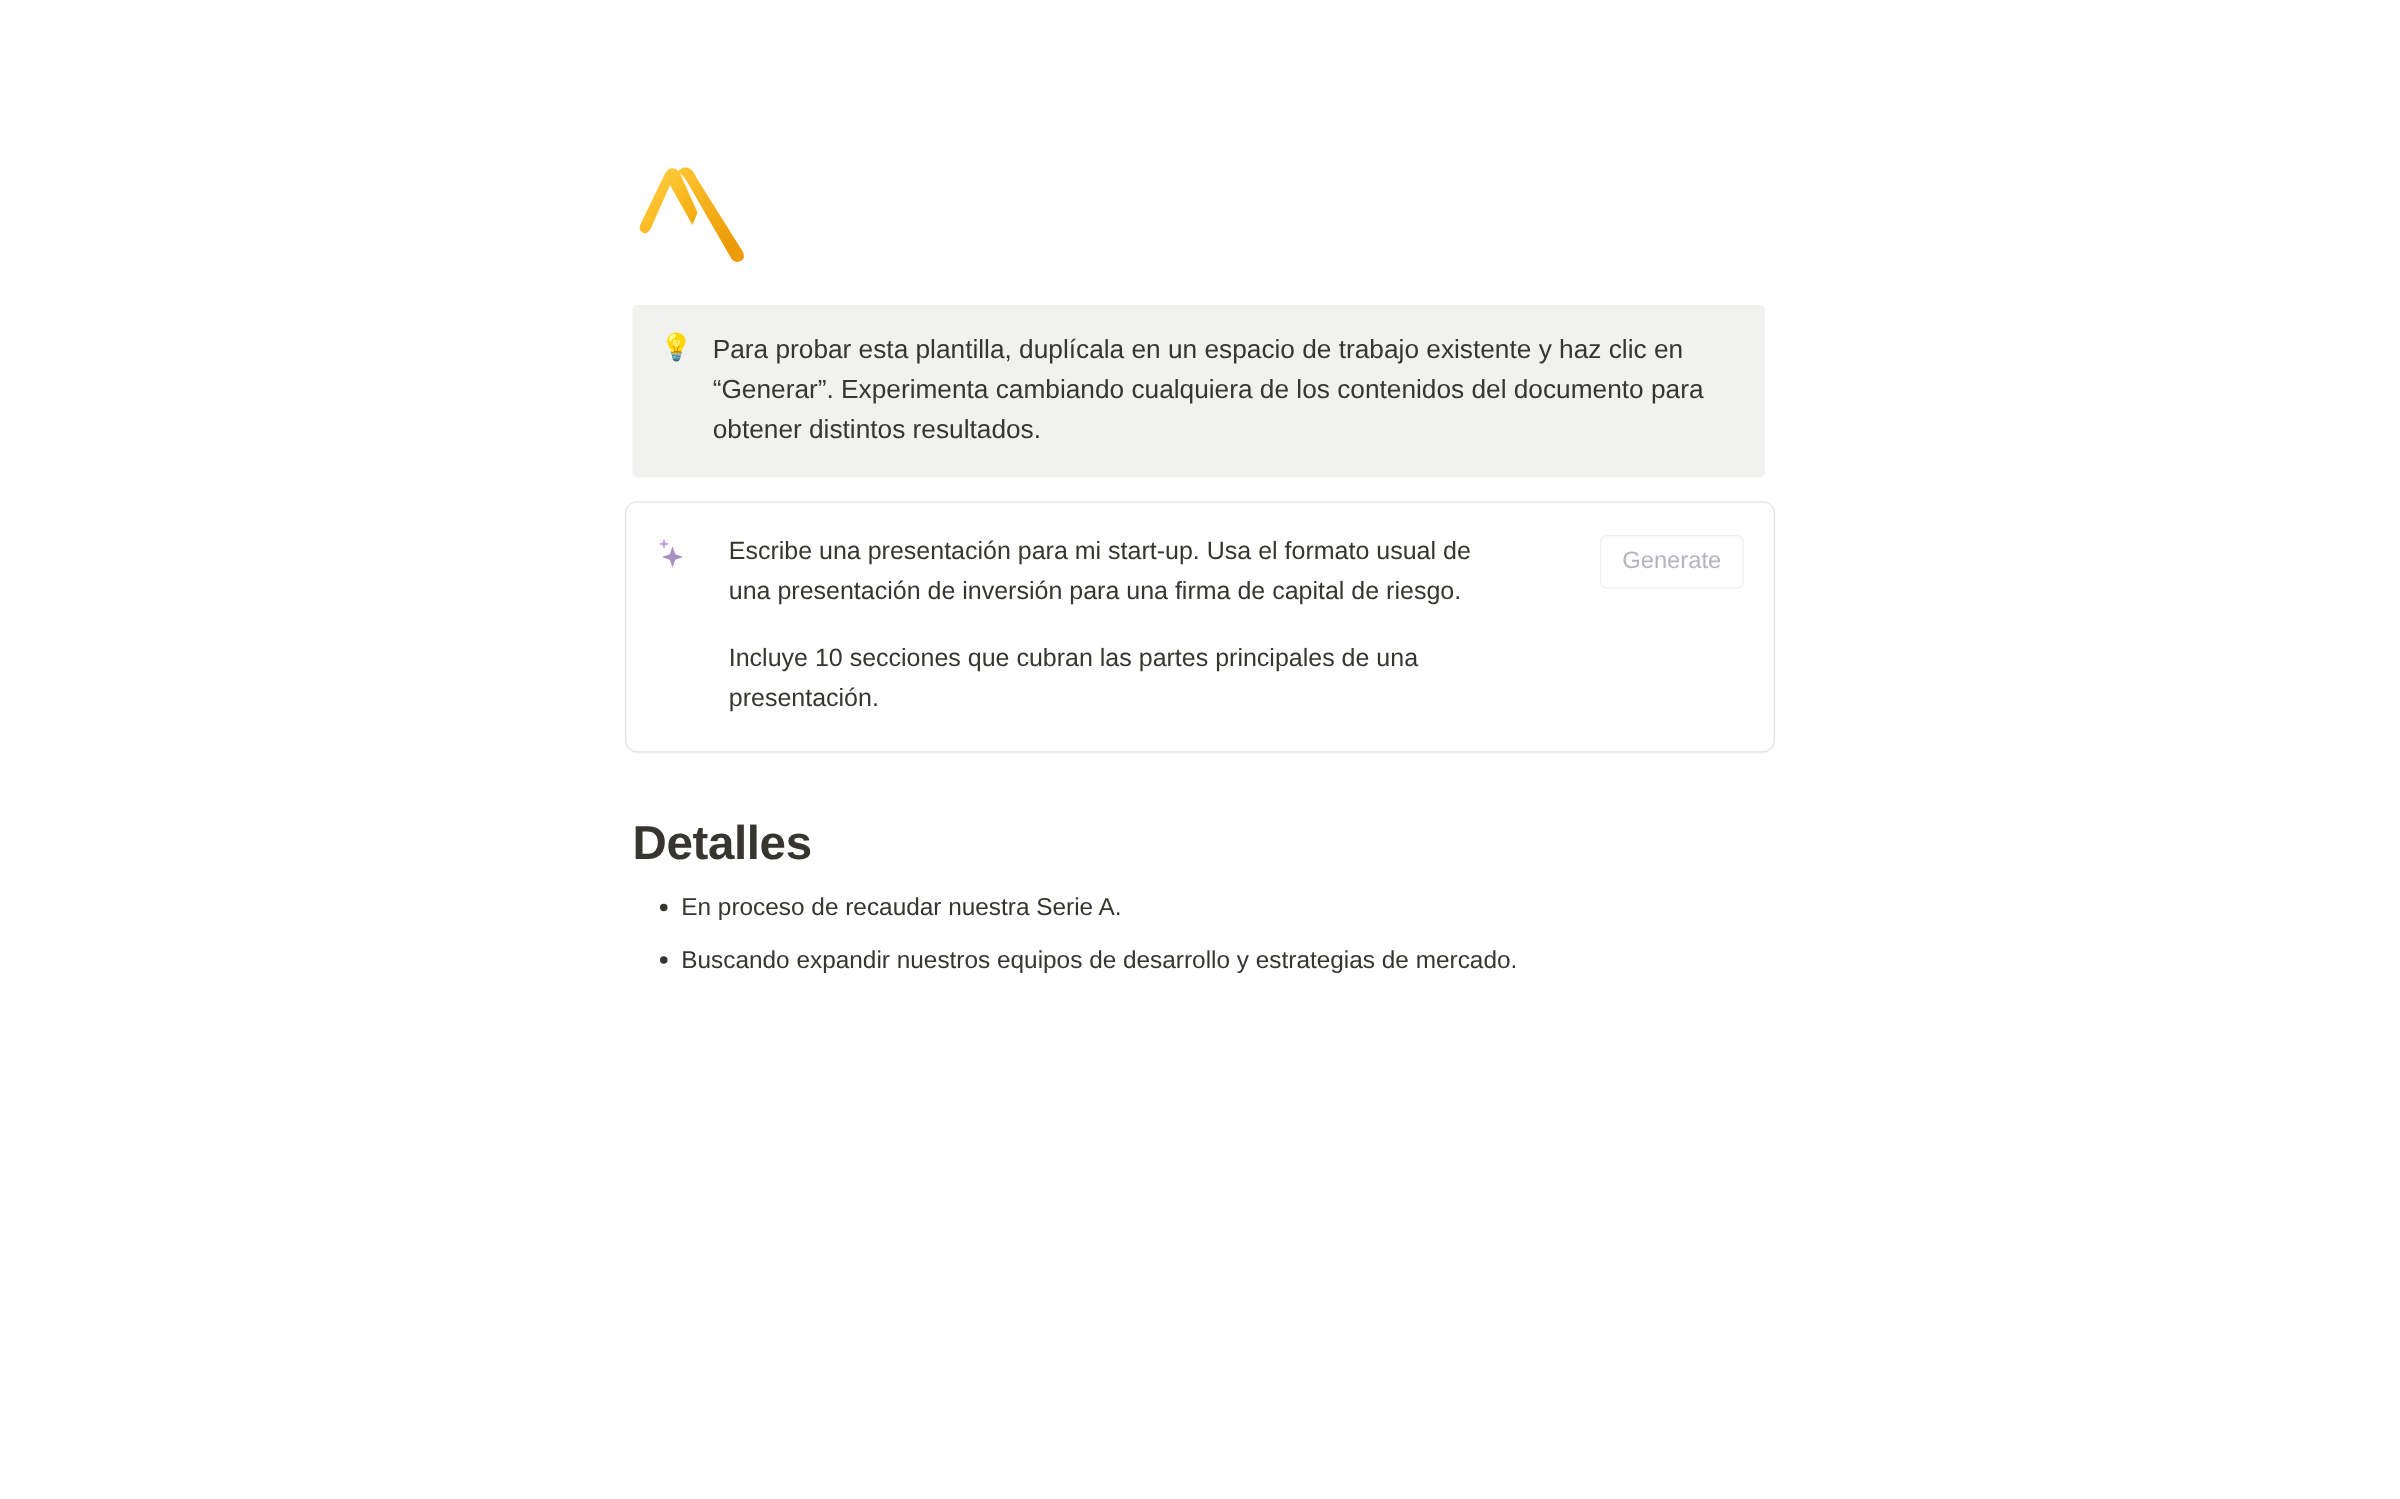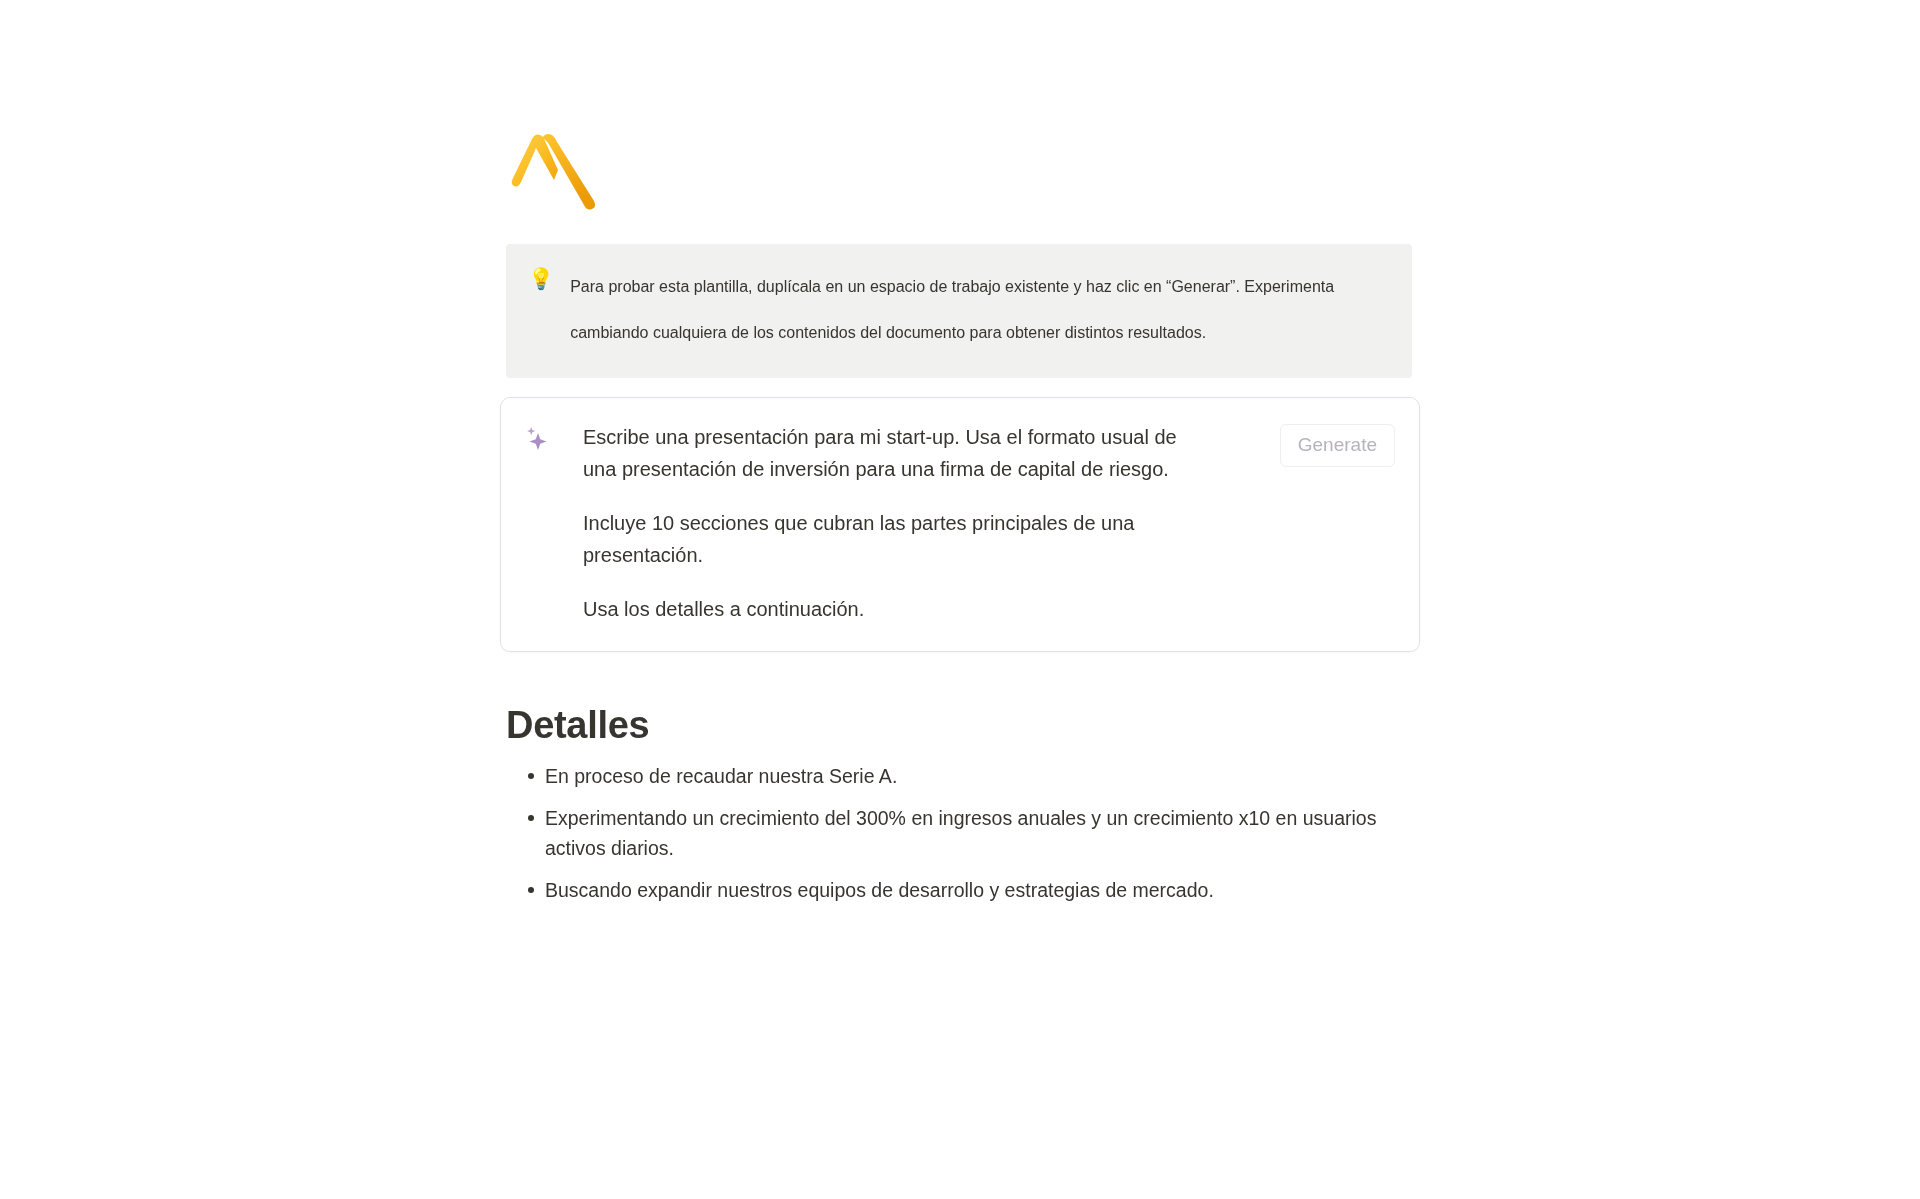--- a/index.html
+++ b/index.html
@@ -58,22 +58,22 @@
     align-items: flex-start;
     gap: 16px;
   }
   .callout-icon {
     font-size: 21px;
     line-height: 28px;
     flex: 0 0 auto;
     margin-top: 1px;
   }
   .callout-text {
-    font-size: 16px;
-    line-height: 46px;
+    font-size: 21px;
+    line-height: 32px;
     color: #37352f;
     max-width: 840px;
   }
 
   
   .prompt-box {
     margin-top: 19px;
     margin-left: -6px;
     width: 920px;
     background: #ffffff;
@@ -190,28 +190,26 @@
       <span class="sparkle-icon">
         <svg viewBox="0 0 26 28" xmlns="http://www.w3.org/2000/svg">
           <path d="M13 7 L15.2 13.3 L21.5 15.5 L15.2 17.7 L13 24 L10.8 17.7 L4.5 15.5 L10.8 13.3 Z" fill="#a98fc4"></path>
           <path d="M6.2 1 L7.3 4 L10.3 5.1 L7.3 6.2 L6.2 9.2 L5.1 6.2 L2.1 5.1 L5.1 4 Z" fill="#b9a3d0"></path>
         </svg>
       </span>
 
       <div class="prompt-body">
         <p class="prompt-para">Escribe una presentación para mi start-up. Usa el formato usual de una presentación de inversión para una firma de capital de riesgo.</p>
         <p class="prompt-para">Incluye 10 secciones que cubran las partes principales de una presentación.</p>
-        <p class="prompt-para">Usa los detalles a continuación.</p>
       </div>
 
       <button class="generate-btn">Generate</button>
     </div>
 
     <h2 class="section-title">Detalles</h2>
 
     <ul class="bullets">
       <li>En proceso de recaudar nuestra Serie A.</li>
-      <li>Experimentando un crecimiento del 300% en ingresos anuales y un crecimiento x10 en usuarios activos diarios.</li>
       <li>Buscando expandir nuestros equipos de desarrollo y estrategias de mercado.</li>
     </ul>
 
   </div>
 </div>
 
 </body></html>

